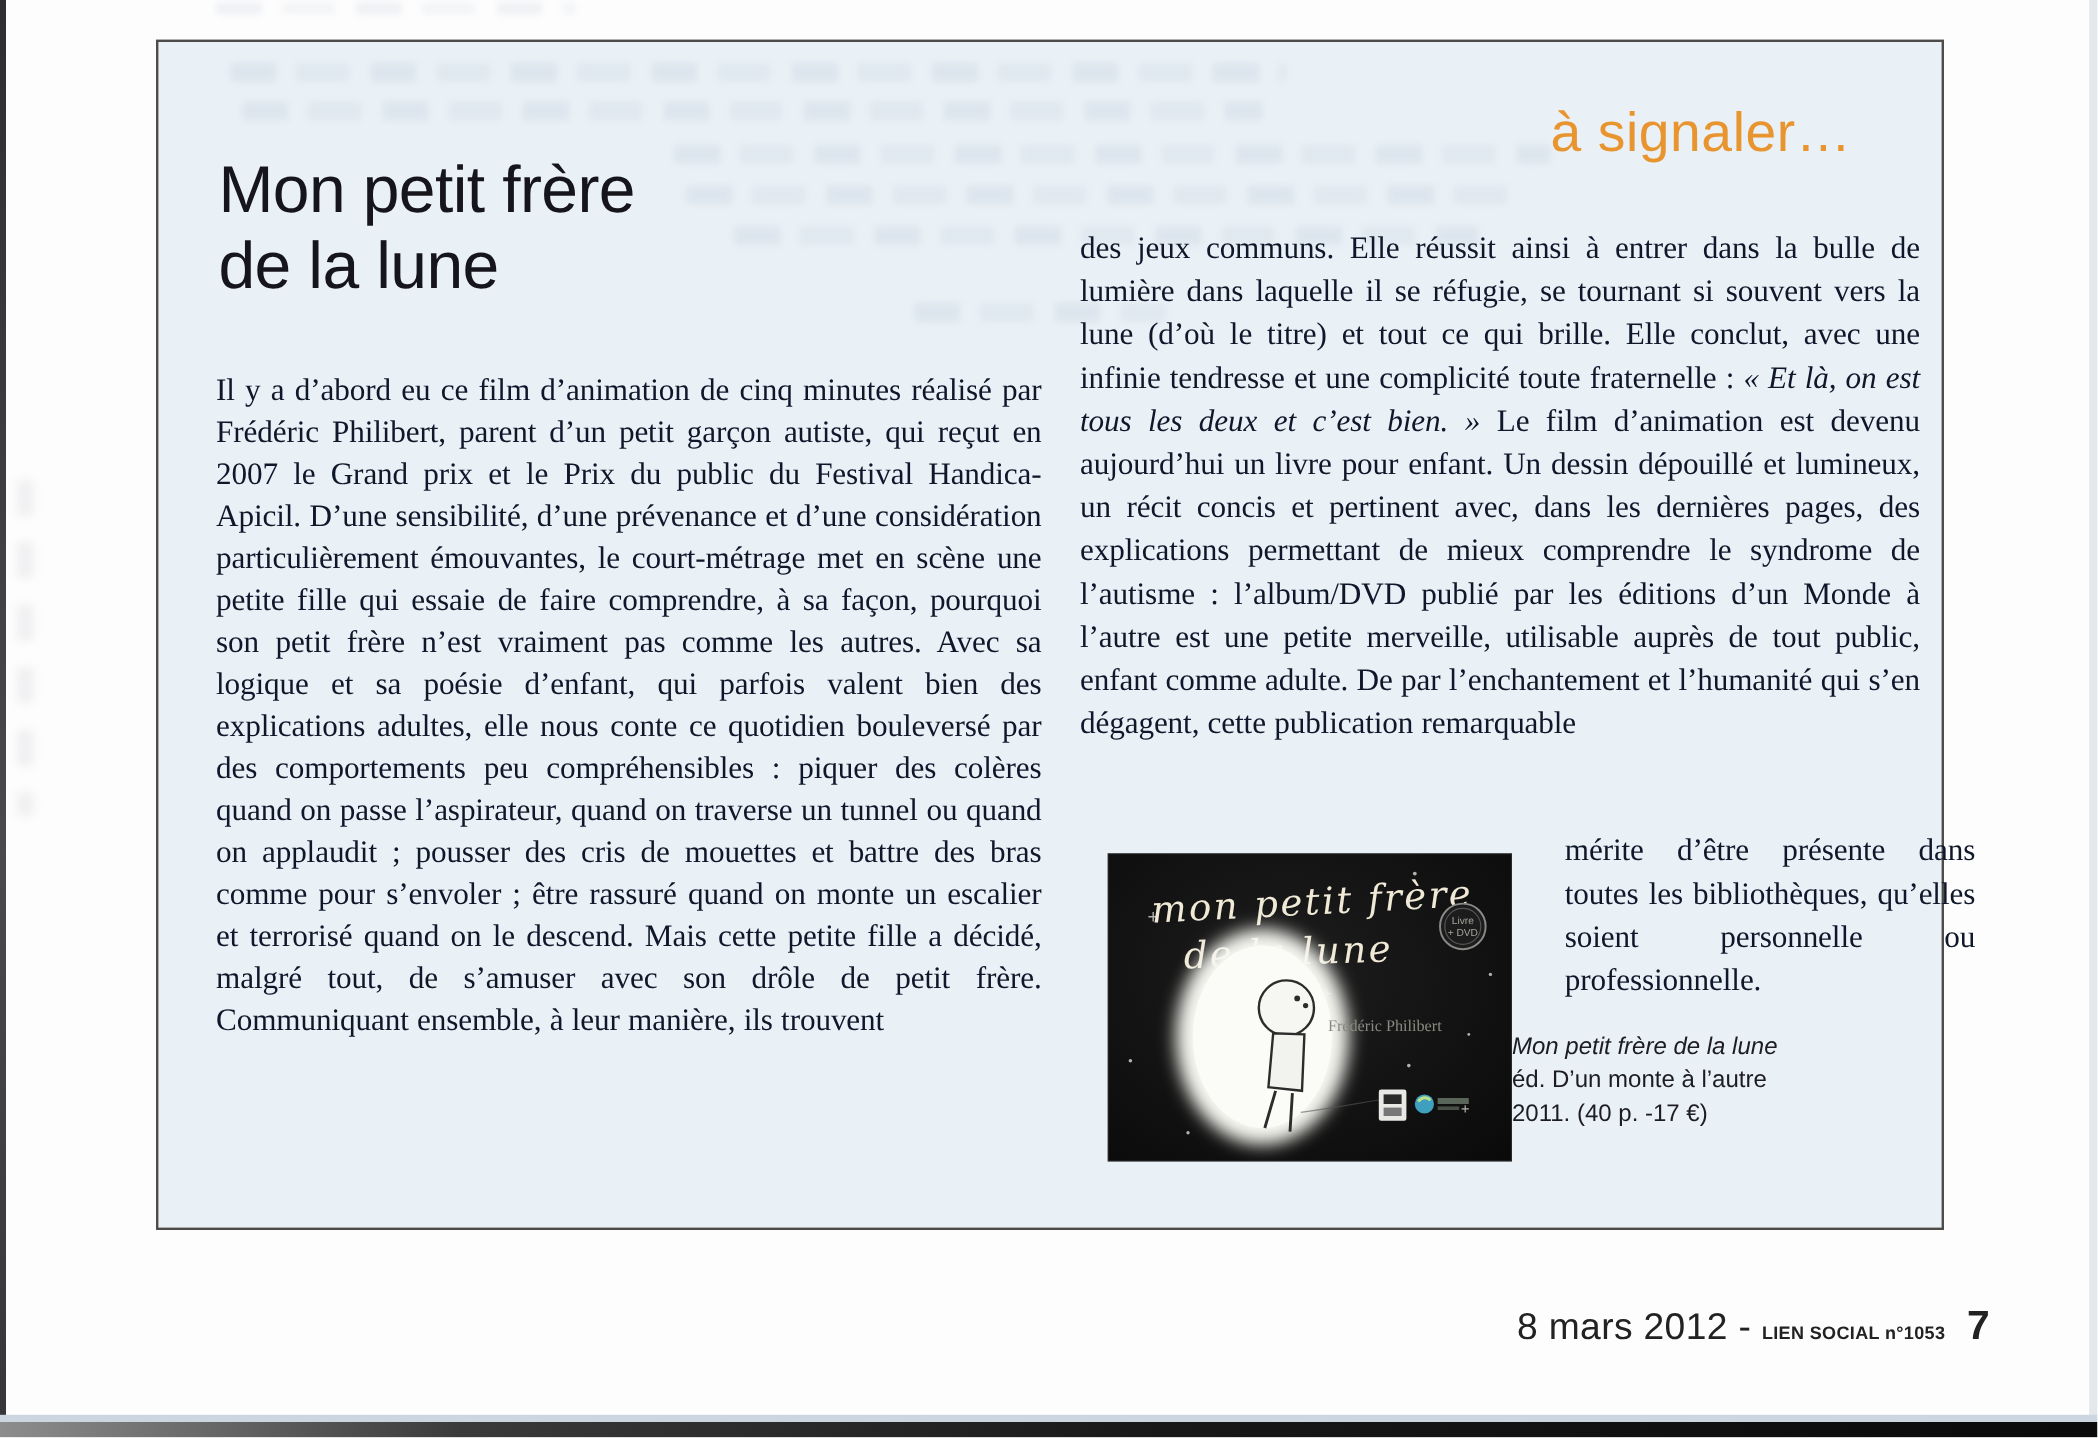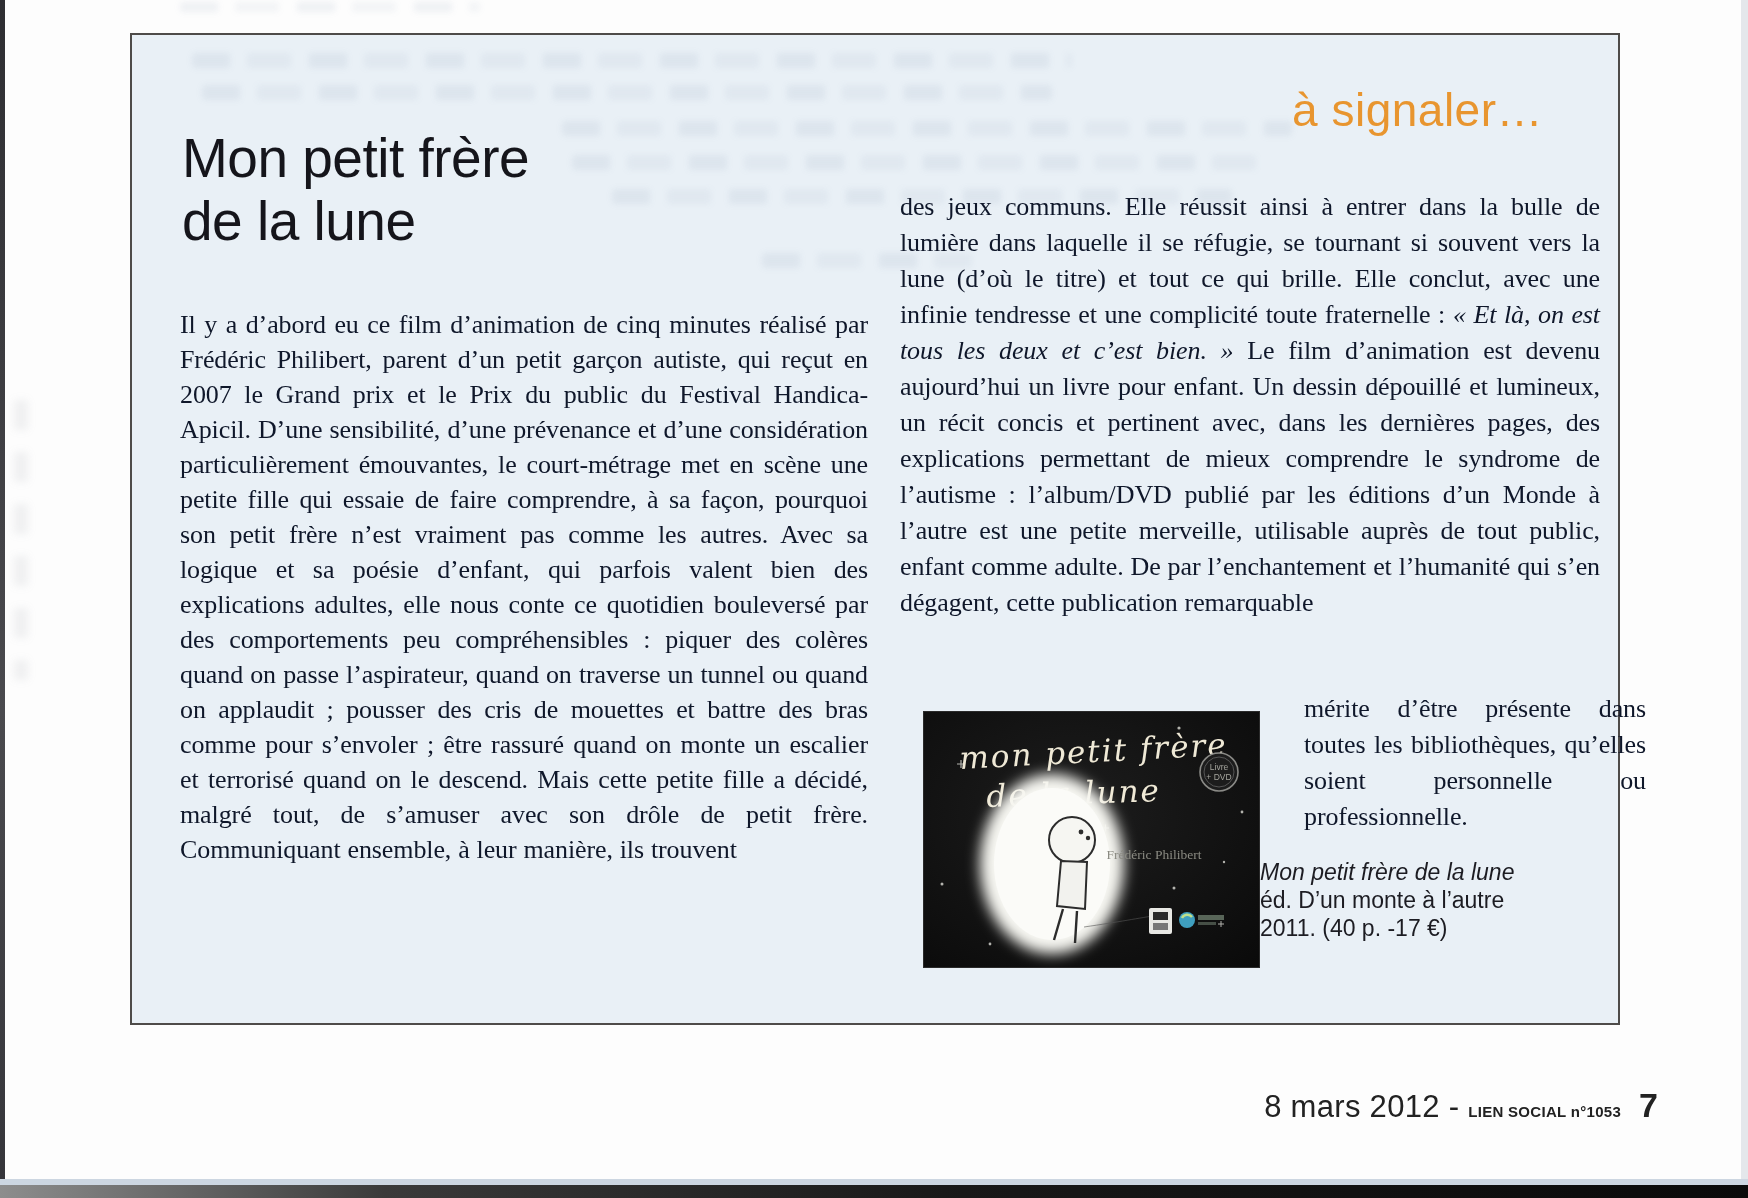--- a/index.html
+++ b/index.html
@@ -41,21 +41,21 @@
   }
   .col-left{position:absolute;left:48px;top:272px;width:688px;font-size:26px;line-height:35px;}
   .col-right{position:absolute;left:768px;top:154px;width:700px;font-size:26px;line-height:36px;}
   .col-wrap{position:absolute;left:1128px;top:656px;width:342px;font-size:26px;line-height:36px;padding-left:44px;}
   .quote-italic{font-style:italic;}
   
   .book-cover{position:absolute;left:792px;top:677px;width:335px;height:255px;
     box-shadow:0 0 0 1px #2a2a2a;background:#101010;}
   
   .pub-info{position:absolute;left:1128px;top:823px;width:350px;
-    font-size:23px;line-height:28px;color:#1c1c22;}
+    font-size:20px;line-height:28px;color:#1c1c22;}
   .pub-title{font-style:italic;}
   
   .footer-line{position:absolute;top:1086px;right:90px;display:flex;align-items:baseline;color:#222;}
   .footer-date{font-size:31px;letter-spacing:.3px;white-space:pre;}
   .footer-mag{font-size:15px;font-weight:700;letter-spacing:.3px;}
   .footer-page{font-size:34px;font-weight:700;margin-left:18px;}
 </style>
 </head>
 <body>
 

